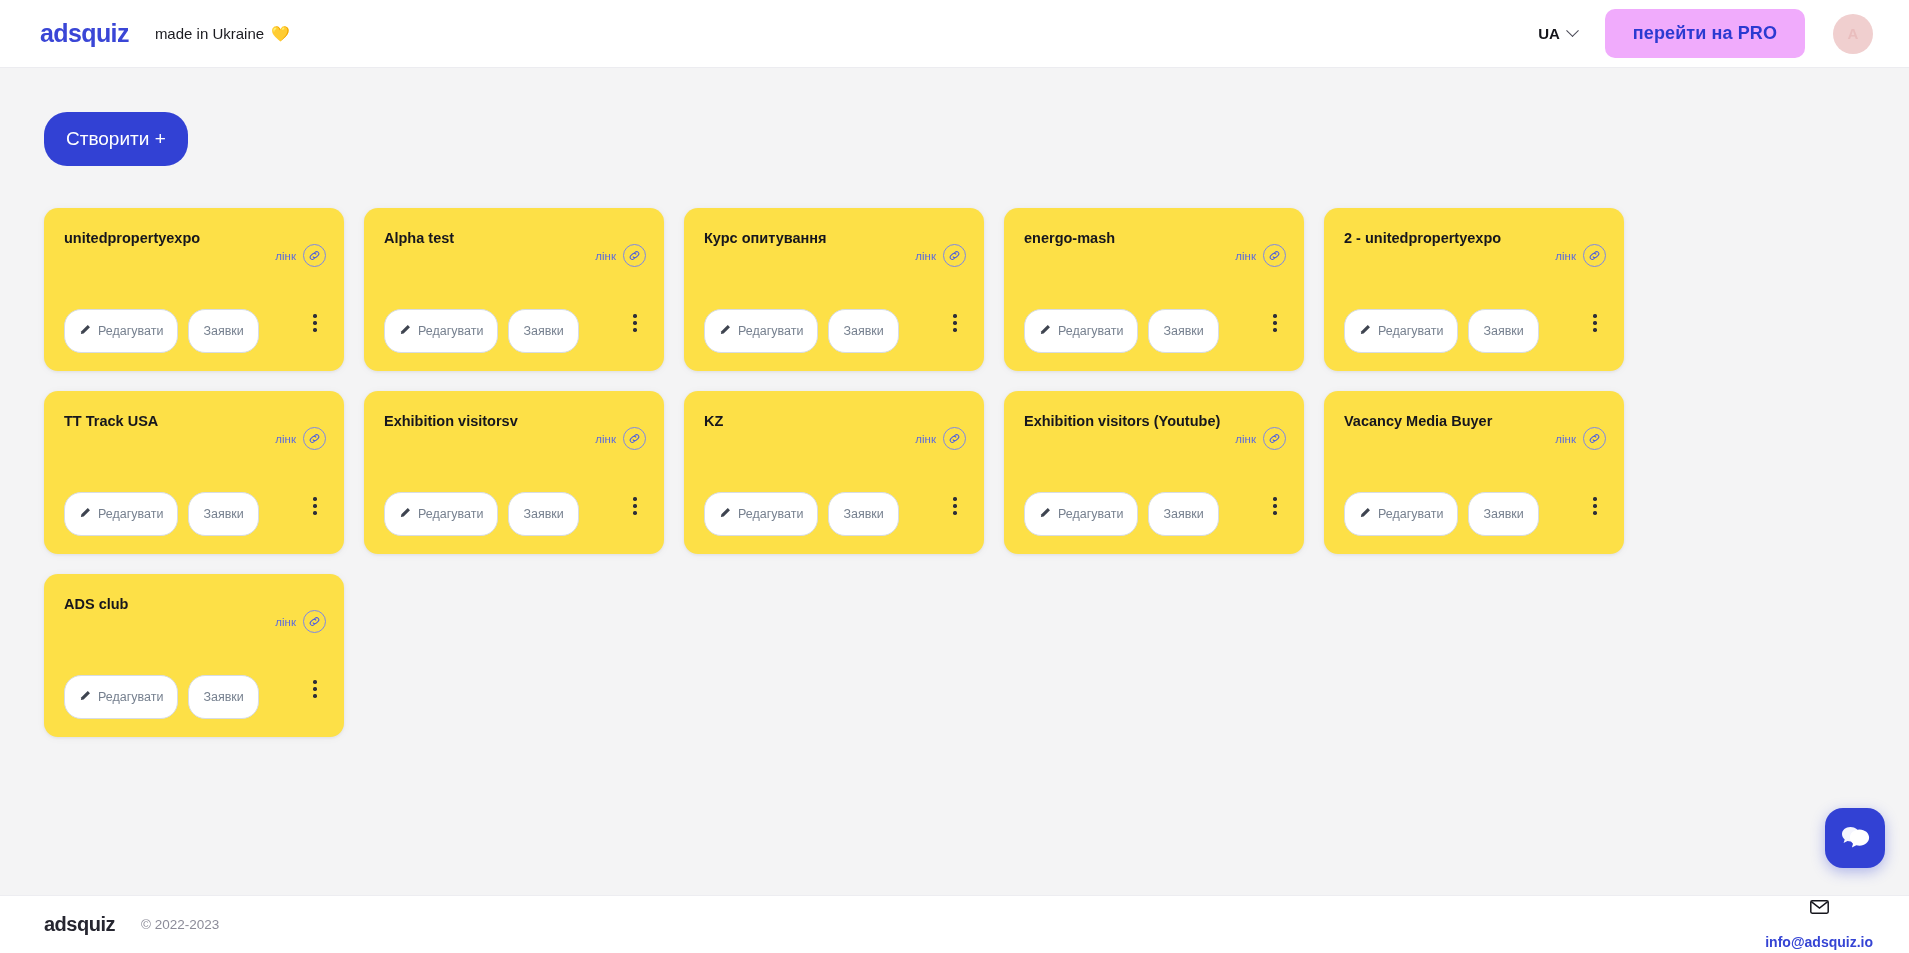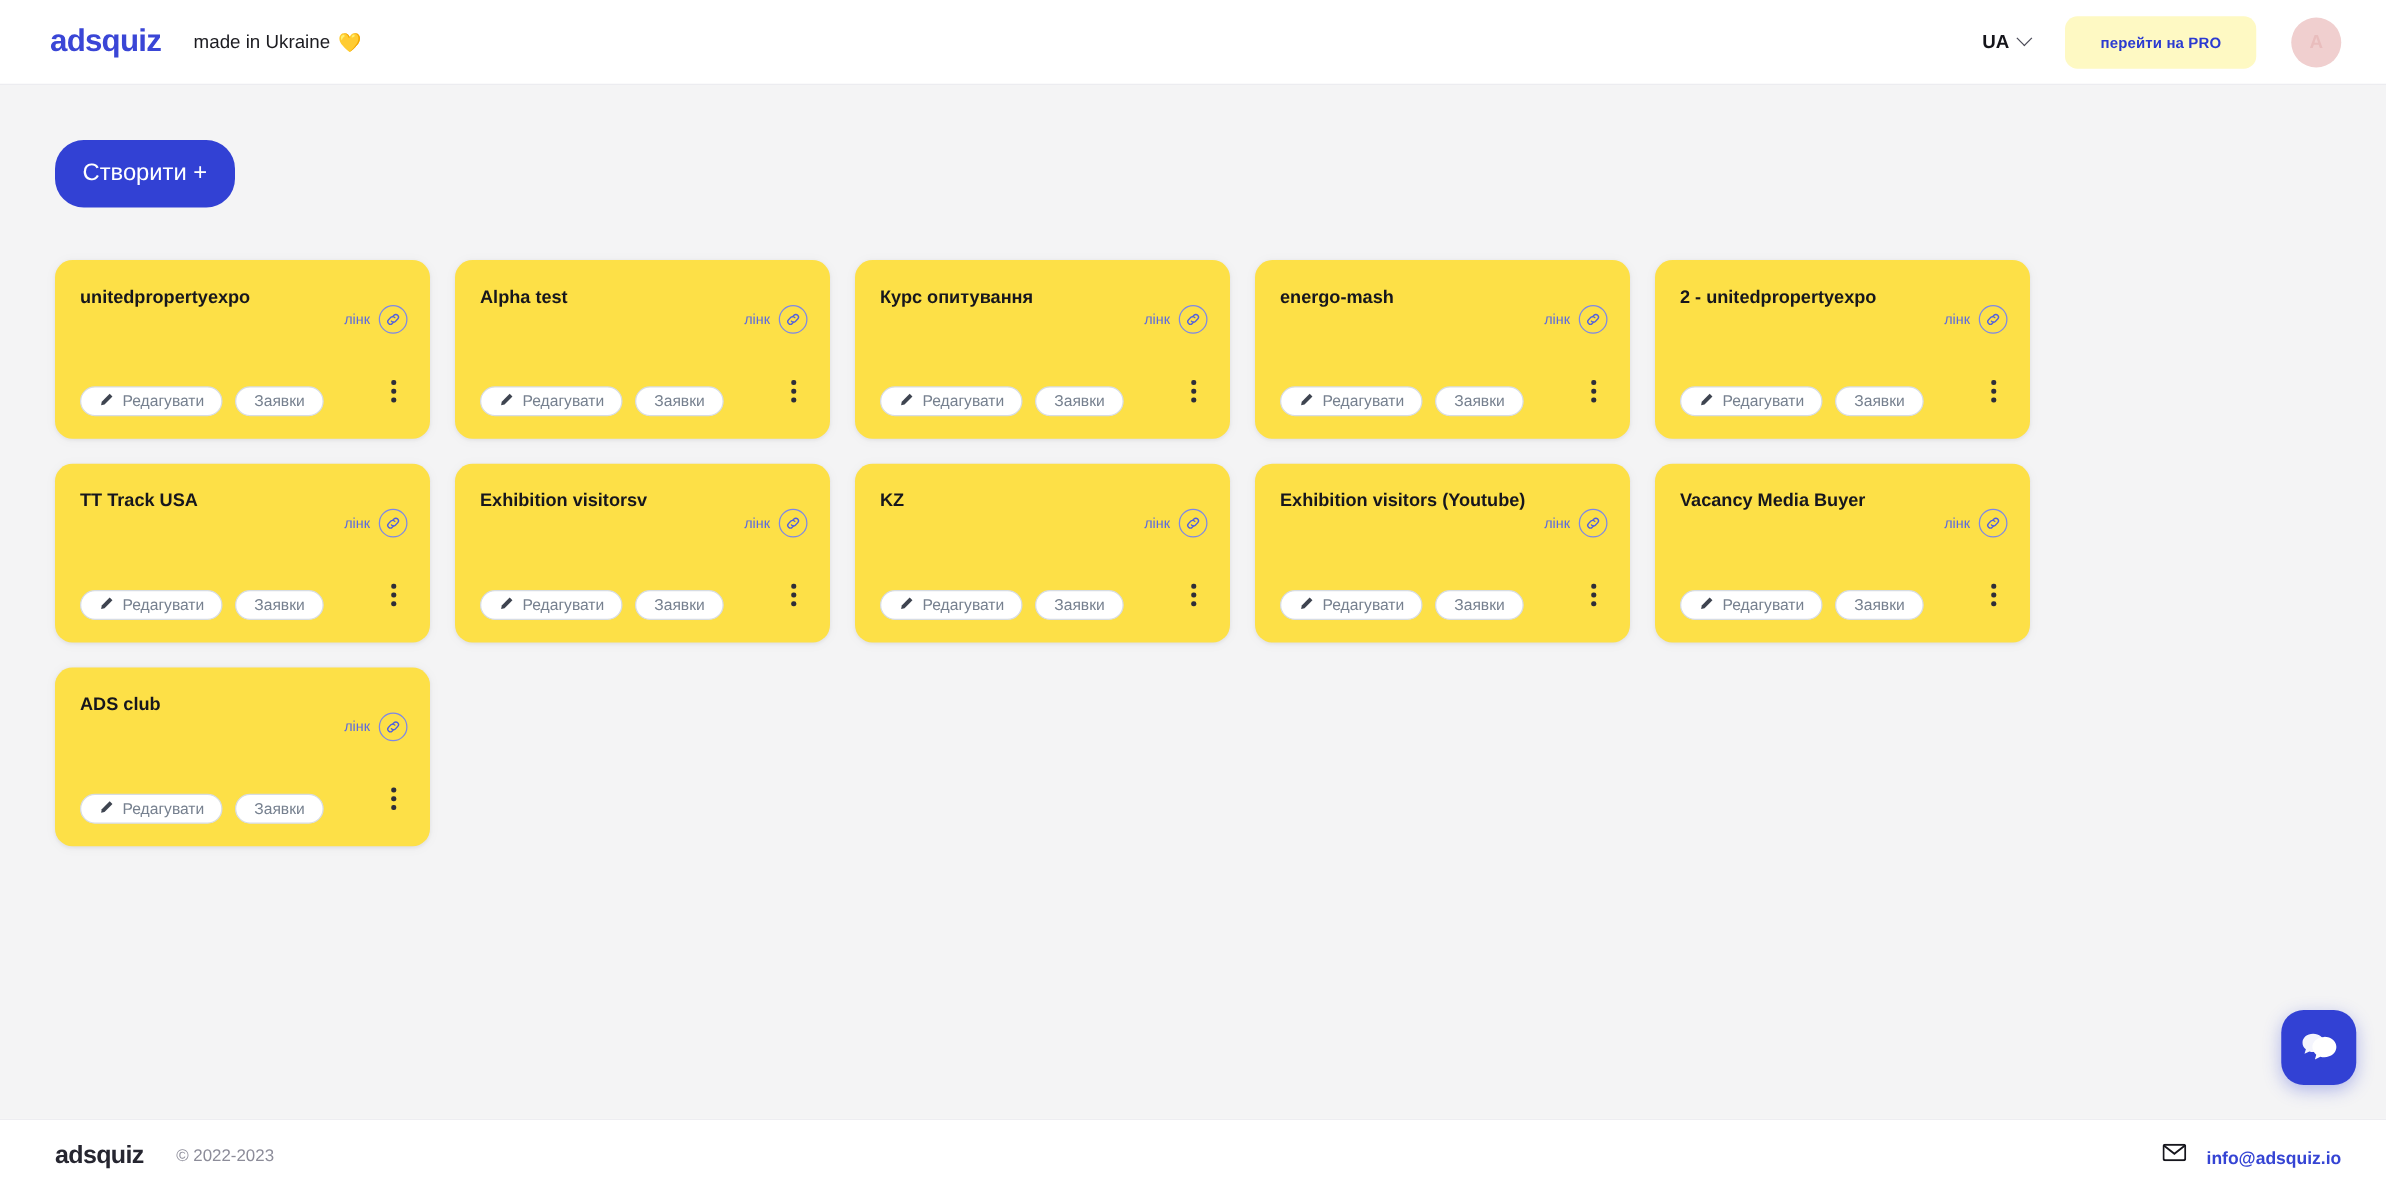--- a/index.html
+++ b/index.html
@@ -53,23 +53,23 @@
     color: #15151b;
     cursor: pointer;
   }
   .chev {
     width: 9px; height: 9px;
     border-right: 1.6px solid #4a4a57;
     border-bottom: 1.6px solid #4a4a57;
     transform: rotate(45deg) translate(-2px,-2px);
   }
   .pro-btn {
-    background: #fef9c3;
+    background: #f0abfc;
     color: #2b3ad1;
-    font-size: 12px;
+    font-size: 18px;
     font-weight: 700;
     border: none;
     border-radius: 10px;
     padding: 14px 28px;
     cursor: pointer;
     font-family: inherit;
     letter-spacing: 0.1px;
   }
   .avatar {
     width: 40px; height: 40px;
@@ -152,21 +152,21 @@
     margin-top: auto;
     padding-top: 26px;
     display: flex;
     align-items: center;
     gap: 10px;
   }
   .pill-btn {
     border: 1px solid #d7dce3;
     background: #fff;
     border-radius: 17px;
-    height: 24px;
+    height: 44px;
     padding: 0 14px;
     font-size: 12.5px;
     font-family: inherit;
     color: #76808f;
     cursor: pointer;
     display: flex;
     align-items: center;
     gap: 7px;
     white-space: nowrap;
     margin-top: 16px;
@@ -205,22 +205,23 @@
     color: #262630;
   }
   .copyright {
     margin-left: 26px;
     font-size: 13.5px;
     color: #8c8c99;
   }
   .footer-right {
     margin-left: auto;
     display: flex;
-    align-items: flex-end;
+    align-items: center;
     gap: 16px;
+    flex-direction: column;
   }
   .footer-mail {
     font-size: 14px;
     font-weight: 700;
     color: #3544d4;
     text-decoration: none;
     cursor: pointer;
   }
 
   

